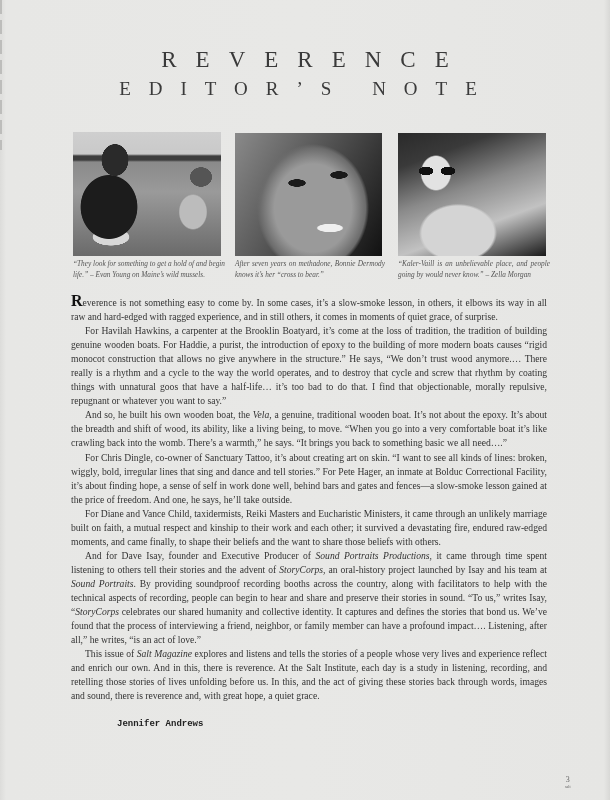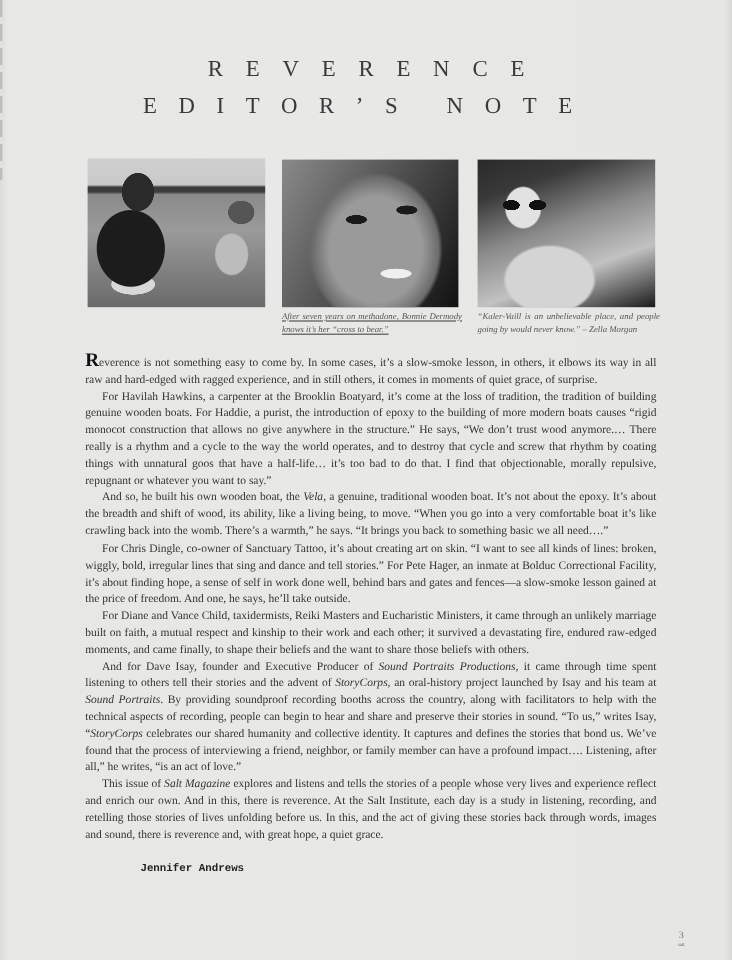--- a/index.html
+++ b/index.html
@@ -15,21 +15,21 @@
     background: linear-gradient(90deg, #dcdcda 0px, #e7e7e5 6px, #e8e8e6 300px, #e6e6e4 604px, #d8d8d6 610px);
   }
   .binding-edge {
     position: absolute; left: 0; top: 0; width: 2px; height: 150px;
     background: repeating-linear-gradient(180deg, #bdbdbb 0 14px, #e0e0de 14px 20px);
   }
   .title {
     position: absolute; left: 0; width: 610px; text-align: center;
     font-family: "Liberation Serif", serif; color: #3a3a3a; font-weight: normal;
   }
-  .title-1 { top: 47px; font-size: 19px; letter-spacing: 19px; padding-left: 19px; }
+  .title-1 { top: 47px; font-size: 23px; letter-spacing: 19px; padding-left: 19px; }
   .title-2 { top: 78px; font-size: 19px; letter-spacing: 18px; padding-left: 4px; }
 
   .photo {
     position: absolute; top: 132px; height: 124px; overflow: hidden;
     background: #444;
   }
   .photo-1 { left: 73px; width: 148px; top: 132px; height: 124px;
     background:
       radial-gradient(ellipse 22px 26px at 42px 28px, #2a2a2a 60%, transparent 62%),
       radial-gradient(ellipse 40px 45px at 36px 75px, #1c1c1c 70%, transparent 72%),
@@ -53,21 +53,21 @@
       radial-gradient(ellipse 26px 30px at 38px 40px, #e2e2e2 55%, transparent 60%),
       radial-gradient(ellipse 60px 45px at 60px 100px, #d4d4d4 60%, transparent 65%),
       linear-gradient(160deg, #2a2a2a 0%, #3a3a3a 20%, #8a8a8a 45%, #c2c2c2 70%, #1a1a1a 100%);
   }
   .caption {
     position: absolute; top: 258px; width: 152px;
     font-family: "Liberation Serif", serif; font-style: italic;
     font-size: 7.3px; line-height: 11px; color: #555; text-align: justify;
   }
   .caption-1 { left: 73px; }
-  .caption-2 { left: 235px; width: 150px; text-decoration: underline; }
+  .caption-2 { left: 235px; width: 150px; }
   .caption-3 { left: 398px; font-family: Liberation Serif, serif; }
 
   .article {
     position: absolute; left: 71px; top: 296px; width: 476px;
     font-size: 9.6px; line-height: 14.05px; color: #333; text-align: justify;
   }
   .article p { text-indent: 14px; }
   .article p.first { text-indent: 0; }
   .dropcap { font-size: 16px; font-weight: bold; color: #111; line-height: 10px; }
   .signature {
@@ -87,20 +87,21 @@
 <div class="page">
   <div class="binding-edge"></div>
 
   <h1 class="title title-1">REVERENCE</h1>
   <h2 class="title title-2">EDITOR’S NOTE</h2>
 
   <div class="photo photo-1"></div>
   <div class="photo photo-2"></div>
   <div class="photo photo-3"></div>
 
+  <p class="caption caption-1">“They look for something to get a hold of and begin life.” – Evan Young on Maine’s wild mussels.</p>
   <p class="caption caption-2">After seven years on methadone, Bonnie Dermody knows it’s her “cross to bear.”</p>
   <p class="caption caption-3">“Kaler-Vaill is an unbelievable place, and people going by would never know.” – Zella Morgan</p>
 
   <div class="article" id="article">
       <p class="first"><span class="dropcap">R</span><span>everence is not something easy to come by. In some cases, it’s a slow-smoke lesson, in others, it elbows its way in all raw and hard-edged with ragged experience, and in still others, it comes in moments of quiet grace, of surprise.</span></p>
       <p><span>For Havilah Hawkins, a carpenter at the Brooklin Boatyard, it’s come at the loss of tradition, the tradition of building genuine wooden boats. For Haddie, a purist, the introduction of epoxy to the building of more modern boats causes “rigid monocot construction that allows no give anywhere in the structure.” He says, “We don’t trust wood anymore.… There really is a rhythm and a cycle to the way the world operates, and to destroy that cycle and screw that rhythm by coating things with unnatural goos that have a half-life… it’s too bad to do that. I find that objectionable, morally repulsive, repugnant or whatever you want to say.”</span></p>
       <p><span>And so, he built his own wooden boat, the </span><em>Vela</em><span>, a genuine, traditional wooden boat. It’s not about the epoxy. It’s about the breadth and shift of wood, its ability, like a living being, to move. “When you go into a very comfortable boat it’s like crawling back into the womb. There’s a warmth,” he says. “It brings you back to something basic we all need….”</span></p>
       <p><span>For Chris Dingle, co-owner of Sanctuary Tattoo, it’s about creating art on skin. “I want to see all kinds of lines: broken, wiggly, bold, irregular lines that sing and dance and tell stories.”  For Pete Hager, an inmate at Bolduc Correctional Facility, it’s about finding hope, a sense of self in work done well, behind bars and gates and fences—a slow-smoke lesson gained at the price of freedom. And one, he says, he’ll take outside.</span></p>
       <p><span>For Diane and Vance Child, taxidermists, Reiki Masters and Eucharistic Ministers, it came through an unlikely marriage built on faith, a mutual respect and kinship to their work and each other; it survived a devastating fire, endured raw-edged moments, and came finally, to shape their beliefs and the want to share those beliefs with others.</span></p>
       <p><span>And for Dave Isay, founder and Executive Producer of </span><em>Sound Portraits Productions</em><span>, it came through time spent listening to others tell their stories and the advent of </span><em>StoryCorps</em><span>, an oral-history project launched by Isay and his team at </span><em>Sound Portraits</em><span>. By providing soundproof recording booths across the country, along with facilitators to help with the technical aspects of recording, people can begin to hear and share and preserve their stories in sound. “To us,” writes Isay, “</span><em>StoryCorps</em><span> celebrates our shared humanity and collective identity. It captures and defines the stories that bond us. We’ve found that the process of interviewing a friend, neighbor, or family member can have a profound impact…. Listening, after all,” he writes, “is an act of love.”</span></p>

